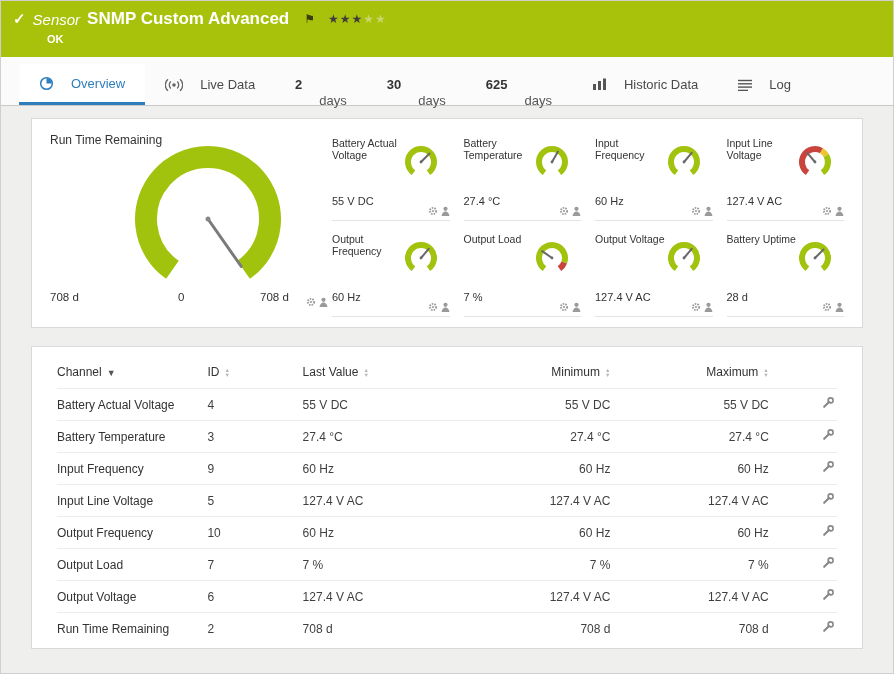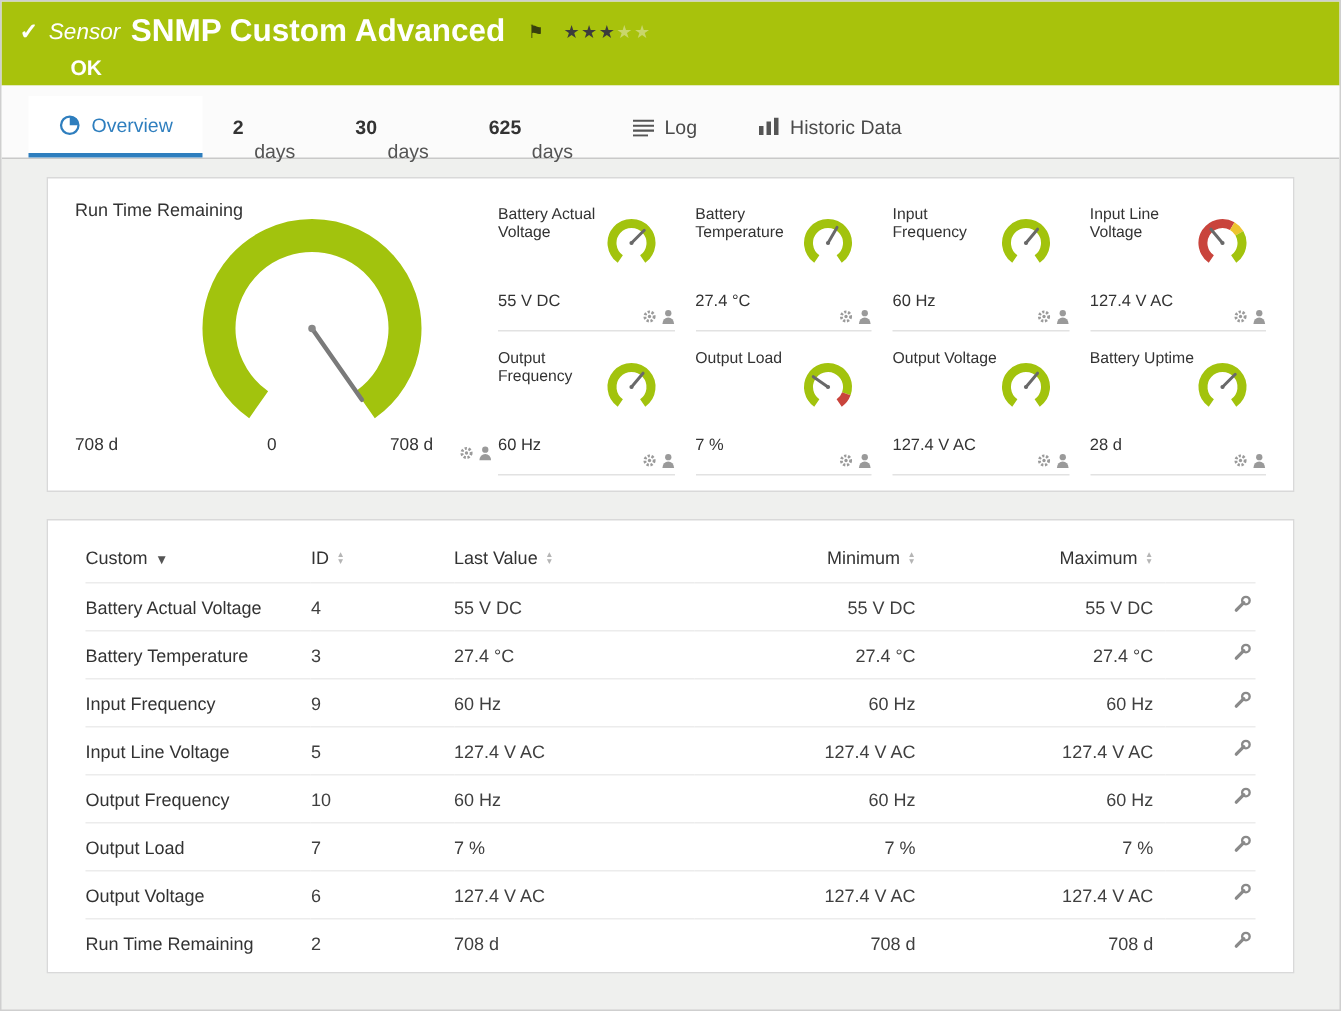--- a/index.html
+++ b/index.html
@@ -8,34 +8,34 @@
     width: 894px; height: 674px; overflow: hidden; position: relative;
     background: #eff0ee; border: 1px solid #cfcfcf;
     font-family: "Liberation Sans", sans-serif; color: #333;
   }
 
   
   .header { background: #a8c20c; height: 56px; color: #fff; padding: 8px 12px; }
   .h-line1 { display: flex; align-items: center; gap: 7px; }
   .check { font-size: 15px; font-weight: bold; }
   .kind  { font-style: italic; font-size: 15px; }
-  .name  { font-size: 21px; font-weight: 600; }
+  .name  { font-size: 17px; font-weight: 600; }
   .flag  { color: #38400d; font-size: 12px; margin-left: 8px; cursor: pointer; }
   .stars { font-size: 12px; letter-spacing: 1px; margin-left: 6px; cursor: pointer; }
   .stars .f { color: #3c3c3c; }
   .stars .e { color: #c9d66b; }
-  .status { font-size: 14px; font-weight: bold; margin: 4px 0 0 34px; }
+  .status { font-size: 11px; font-weight: bold; margin: 4px 0 0 34px; }
 
   
   .tabs {
     height: 49px; background: #fbfbfb; border-bottom: 1px solid #c9c9c9;
     display: flex; align-items: flex-end; padding-left: 18px; white-space: nowrap;
   }
   .tab {
-    height: 41px; display: flex; align-items: center; gap: 7px;
+    height: 41px; display: flex; align-items: center; gap: 17px;
     padding: 0 20px; font-size: 13px; color: #4a4a4a; cursor: pointer;
   }
   .tab.active { color: #2e7ebe; background: #fff; border-bottom: 3px solid #2e7ebe; }
   .tab .num { font-weight: bold; color: #333; }
   .tab .dl  { color: #555; margin-top: 32px; }
   .ticon { flex: none; }
 
   
   .panel { background: #fff; border: 1px solid #d9d9d9; margin: 0 30px; }
   .panel-gauges { margin-top: 12px; height: 210px; padding: 10px 18px; display: flex; }
@@ -107,47 +107,57 @@
 
   <div class="tabs">
     <div class="tab active">
       <svg class="ticon" width="15" height="15" viewBox="0 0 16 16">
           <circle cx="8" cy="8" r="6.2" fill="none" stroke="#2e7ebe" stroke-width="1.6"></circle>
           <path d="M8 8 L8 2.2 A5.8 5.8 0 0 1 13.8 8 Z" fill="#2e7ebe"></path>
         </svg>
       <span>Overview</span>
     </div>
     <div class="tab">
+      <svg class="ticon" width="18" height="14" viewBox="0 0 18 14">
+          <circle cx="9" cy="7" r="1.8" fill="#666"></circle>
+          <path d="M5.8 3.6 a4.6 4.6 0 0 0 0 6.8" stroke="#666" fill="none" stroke-width="1.3"></path>
+          <path d="M12.2 3.6 a4.6 4.6 0 0 1 0 6.8" stroke="#666" fill="none" stroke-width="1.3"></path>
+          <path d="M3 1.2 a7.6 7.6 0 0 0 0 11.6" stroke="#666" fill="none" stroke-width="1.3"></path>
+          <path d="M15 1.2 a7.6 7.6 0 0 1 0 11.6" stroke="#666" fill="none" stroke-width="1.3"></path>
+        </svg>
+      <span>Live Data</span>
+    </div>
+    <div class="tab">
       <span class="num">2</span>
       <span class="dl">days</span>
     </div>
     <div class="tab">
       <span class="num">30</span>
       <span class="dl">days</span>
     </div>
     <div class="tab">
       <span class="num">625</span>
       <span class="dl">days</span>
+    </div>
+    <div class="tab">
+      <svg class="ticon" width="15" height="13" viewBox="0 0 15 13">
+          <rect x="1" y="6" width="3" height="6" fill="#555"></rect>
+          <rect x="6" y="3" width="3" height="9" fill="#555"></rect>
+          <rect x="11" y="0.5" width="3" height="11.5" fill="#555"></rect>
+        </svg>
+      <span>Historic Data</span>
     </div>
     <div class="tab">
       <svg class="ticon" width="14" height="12" viewBox="0 0 14 12">
           <line x1="0" y1="1.5" x2="14" y2="1.5" stroke="#555" stroke-width="1.4"></line>
           <line x1="0" y1="4.8" x2="14" y2="4.8" stroke="#555" stroke-width="1.4"></line>
           <line x1="0" y1="8.1" x2="14" y2="8.1" stroke="#555" stroke-width="1.4"></line>
           <line x1="0" y1="11.4" x2="10" y2="11.4" stroke="#555" stroke-width="1.4"></line>
         </svg>
       <span>Log</span>
-    </div>
-    <div class="tab">
-      <svg class="ticon" width="15" height="13" viewBox="0 0 15 13">
-          <rect x="1" y="6" width="3" height="6" fill="#555"></rect>
-          <rect x="6" y="3" width="3" height="9" fill="#555"></rect>
-          <rect x="11" y="0.5" width="3" height="11.5" fill="#555"></rect>
-        </svg>
-      <span>Historic Data</span>
     </div>
   </div>
 
   <div class="panel panel-gauges">
 
     <div class="main-gauge">
       <div class="mg-title">Run Time Remaining</div>
       <svg class="mg-dial" width="200" height="162" viewBox="0 0 200 162">
         <path class="mg-arc" d="M64.44 130.78 A62 62 0 1 1 135.56 130.78"></path>
         <g class="mg-needle" transform="rotate(145 100 80)">
@@ -359,21 +369,21 @@
       <colgroup>
         <col style="width:150px">
           <col style="width:95px">
           <col style="width:160px">
         <col style="width:155px">
           <col style="width:158px">
           <col>
       </colgroup>
       <thead>
         <tr>
-          <th><span>Custom</span><span class="sorted">▼</span></th>
+          <th><span>Channel</span><span class="sorted">▼</span></th>
           <th><span>ID</span><span class="updown">
                 <i>▲</i>
                 <i>▼</i>
               </span></th>
           <th><span>Last Value</span><span class="updown">
                 <i>▲</i>
                 <i>▼</i>
               </span></th>
           <th class="right"><span>Minimum</span><span class="updown">
                 <i>▲</i>

